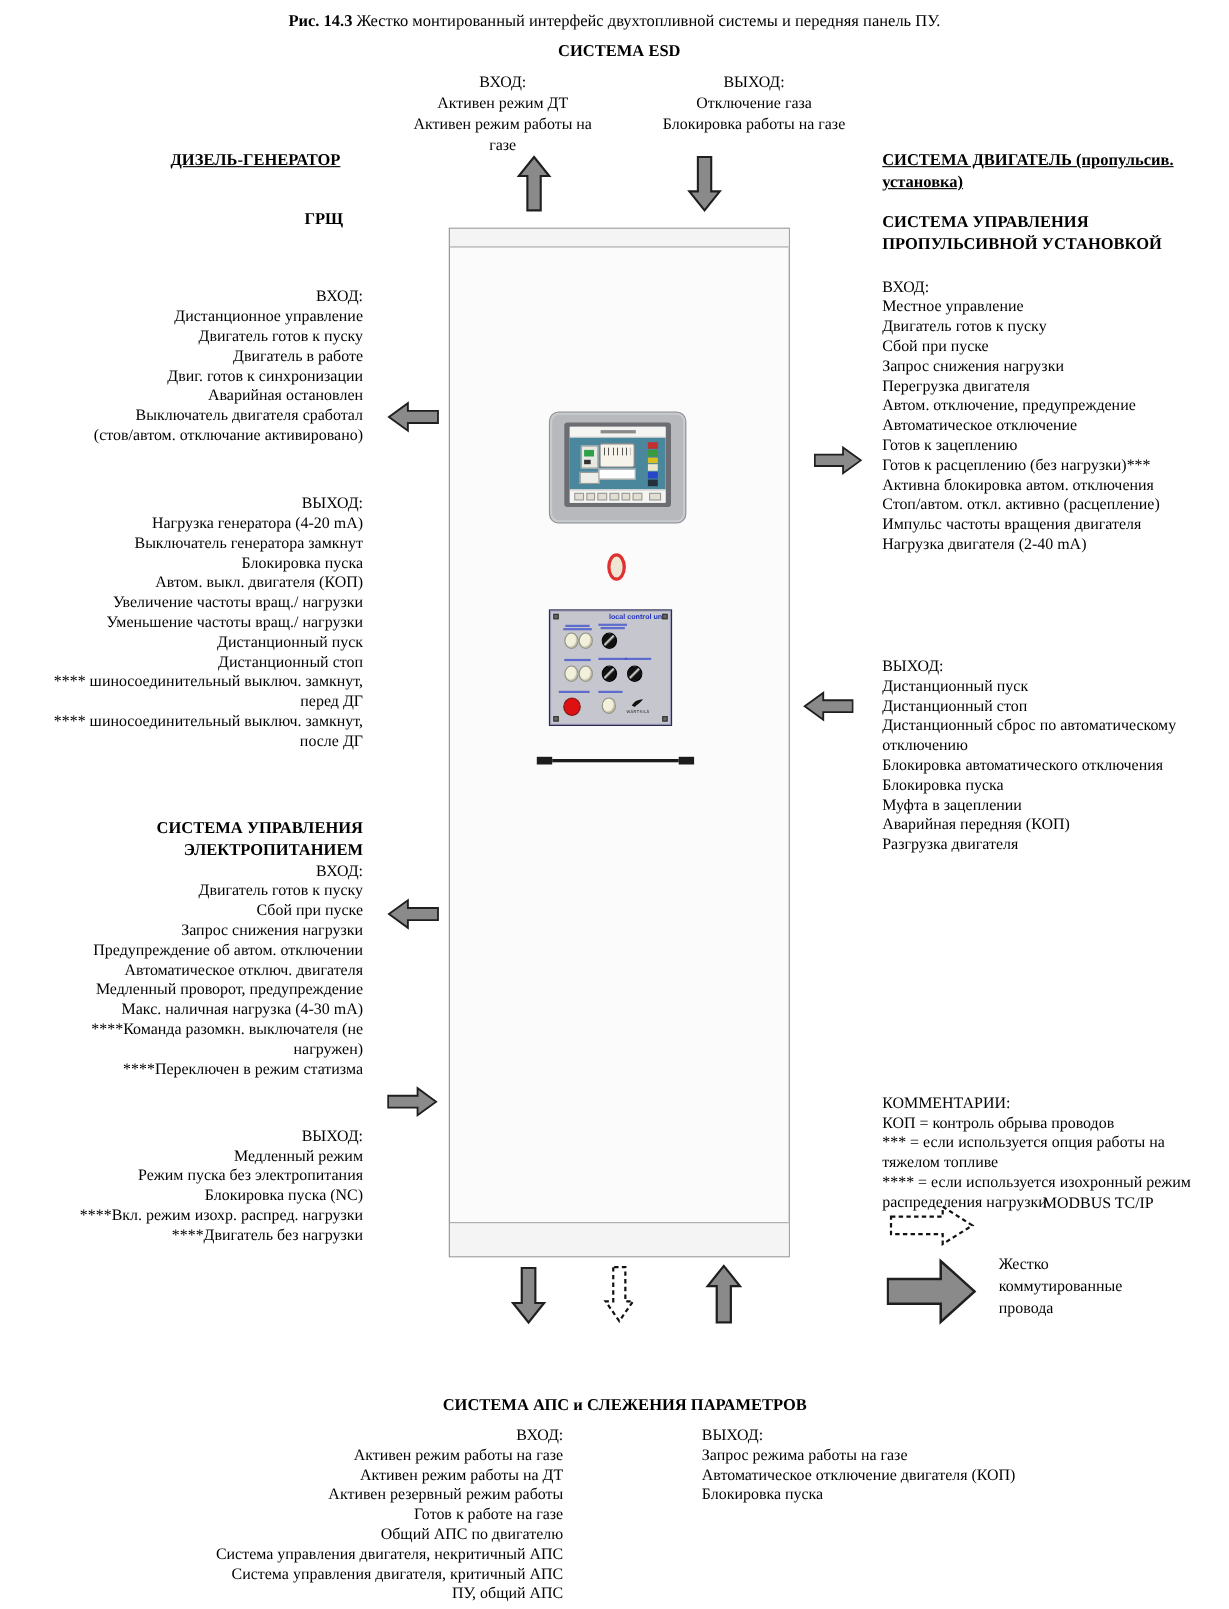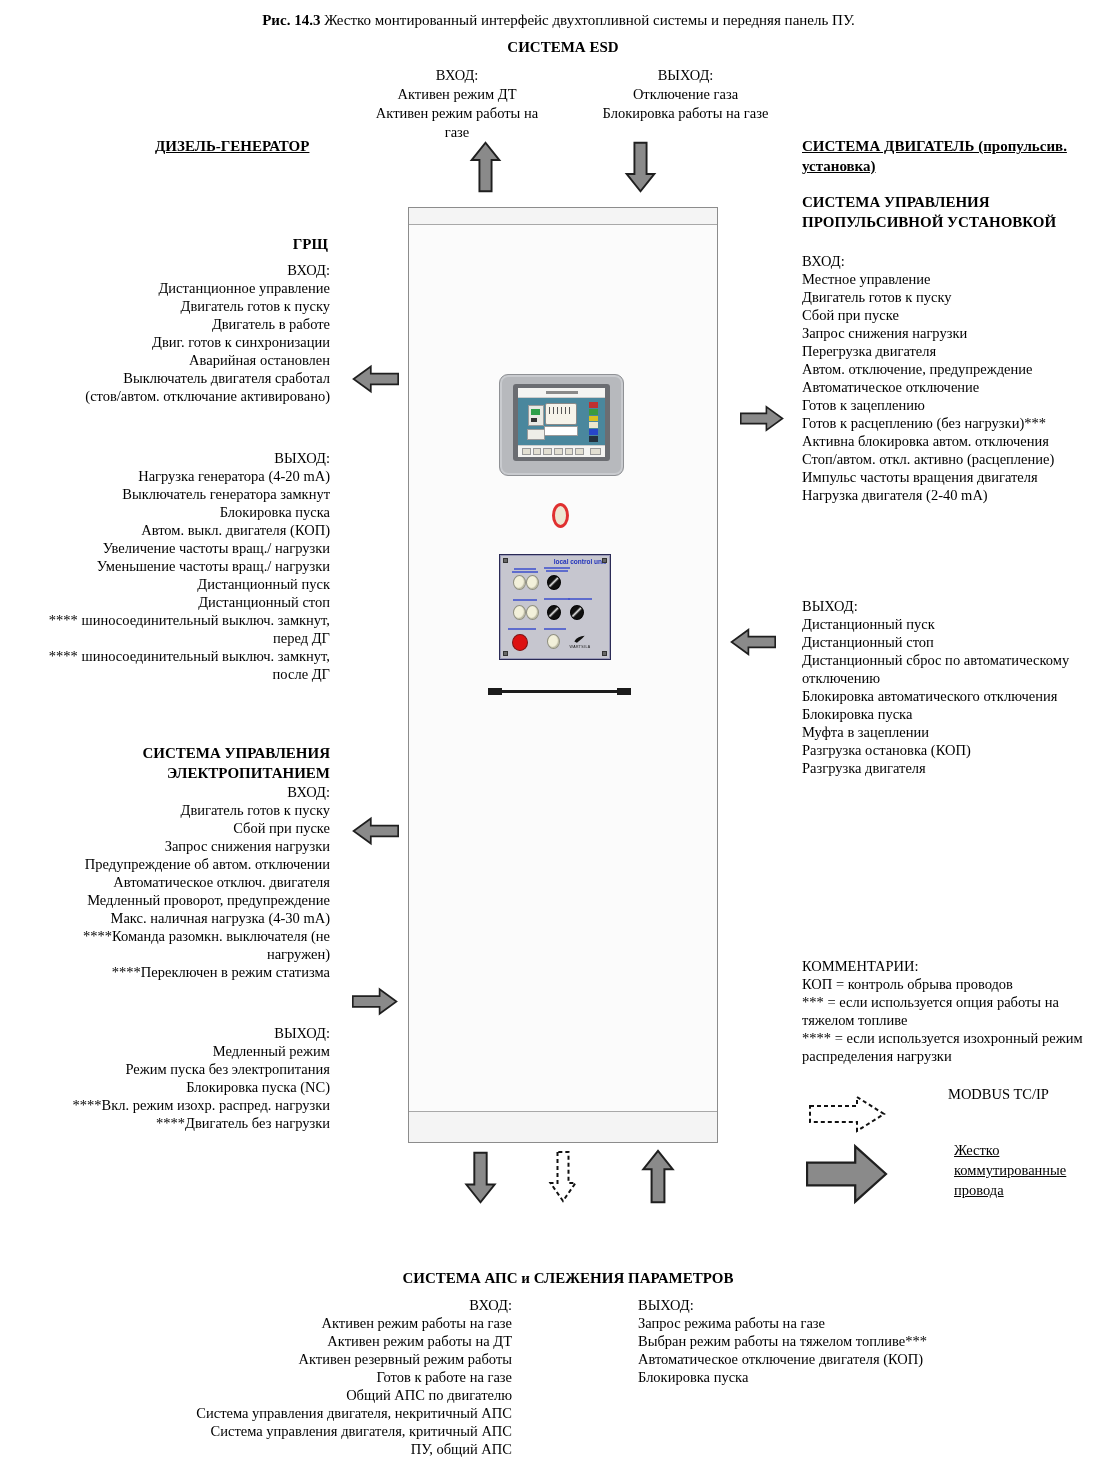--- a/index.html
+++ b/index.html
@@ -84,21 +84,21 @@
   <div>Активен режим работы на газе</div>
 </div>
 
 <div class="abs ca lh19" style="left:583px;top:66px;width:205px;">
   <div>ВЫХОД:</div>
   <div>Отключение газа</div>
   <div>Блокировка работы на газе</div>
 </div>
 
 <div class="abs b u ttl" style="left:155px;top:138px;">ДИЗЕЛЬ-ГЕНЕРАТОР</div>
-<div class="abs b ra ttl" style="left:200px;top:192px;width:128px;margin-top:44px;">ГРЩ</div>
+<div class="abs b ra ttl" style="left:184px;top:192px;width:128px;">ГРЩ</div>
 
 <div class="abs b u ttl lh20" style="left:802px;top:136px;width:300px;">СИСТЕМА ДВИГАТЕЛЬ (пропульсив. установка)</div>
 <div class="abs b ttl lh20" style="left:802px;top:192px;width:310px;">
   <div>СИСТЕМА УПРАВЛЕНИЯ</div>
   <div>ПРОПУЛЬСИВНОЙ УСТАНОВКОЙ</div>
 </div>
 
 <div class="abs col" style="left:802px;top:252px;width:312px;">
   <div class="hd">ВХОД:</div>
   <div>Местное управление</div>
@@ -117,33 +117,33 @@
 </div>
 
 <div class="abs col" style="left:802px;top:597px;width:312px;">
   <div class="hd">ВЫХОД:</div>
   <div>Дистанционный пуск</div>
   <div>Дистанционный стоп</div>
   <div>Дистанционный сброс по автоматическому отключению</div>
   <div>Блокировка автоматического отключения</div>
   <div>Блокировка пуска</div>
   <div>Муфта в зацеплении</div>
-  <div>Разгрузка остановка (КОП)</div>
+  <div>Аварийная передняя (КОП)</div>
   <div>Разгрузка двигателя</div>
 </div>
 
-<div class="abs col" style="left:802px;top:957px;width:302px;">
+<div class="abs col" style="left:802px;top:994px;width:302px;">
   <div>КОММЕНТАРИИ:</div>
   <div>КОП = контроль обрыва проводов</div>
   <div>*** = если используется опция работы на тяжелом топливе</div>
   <div>**** = если используется изохронный режим распределения нагрузки</div>
 </div>
 
 <div class="abs" style="left:948px;top:1086px;">MODBUS TC/IP</div>
-<div class="abs lh20" style="left:954px;top:1140px;width:140px;text-decoration:underline;">Жестко коммутированные провода</div>
+<div class="abs lh20" style="left:908px;top:1140px;width:140px;">Жестко коммутированные провода</div>
 
 <div class="abs col ra" style="left:18px;top:261px;width:312px;">
   <div class="hd">ВХОД:</div>
   <div>Дистанционное управление</div>
   <div>Двигатель готов к пуску</div>
   <div>Двигатель в работе</div>
   <div>Двиг. готов к синхронизации</div>
   <div>Аварийная остановлен</div>
   <div>Выключатель двигателя сработал</div>
   <div>(стов/автом. отключание активировано)</div>
@@ -197,21 +197,20 @@
   <div>Готов к работе на газе</div>
   <div>Общий АПС по двигателю</div>
   <div>Система управления двигателя, некритичный АПС</div>
   <div>Система управления двигателя, критичный АПС</div>
   <div>ПУ, общий АПС</div>
 </div>
 
 <div class="abs" style="left:638px;top:1296px;width:430px;line-height:18px;">
   <div>ВЫХОД:</div>
   <div>Запрос режима работы на газе</div>
-  <div>Выбран режим работы на тяжелом топливе***</div>
   <div>Автоматическое отключение двигателя (КОП)</div>
   <div>Блокировка пуска</div>
 </div>
 
 <div class="abs cabinet">
   <div class="cab-top"></div>
   <div class="cab-bot"></div>
 
   <div class="hmi">
     <div class="hmi-frame">

